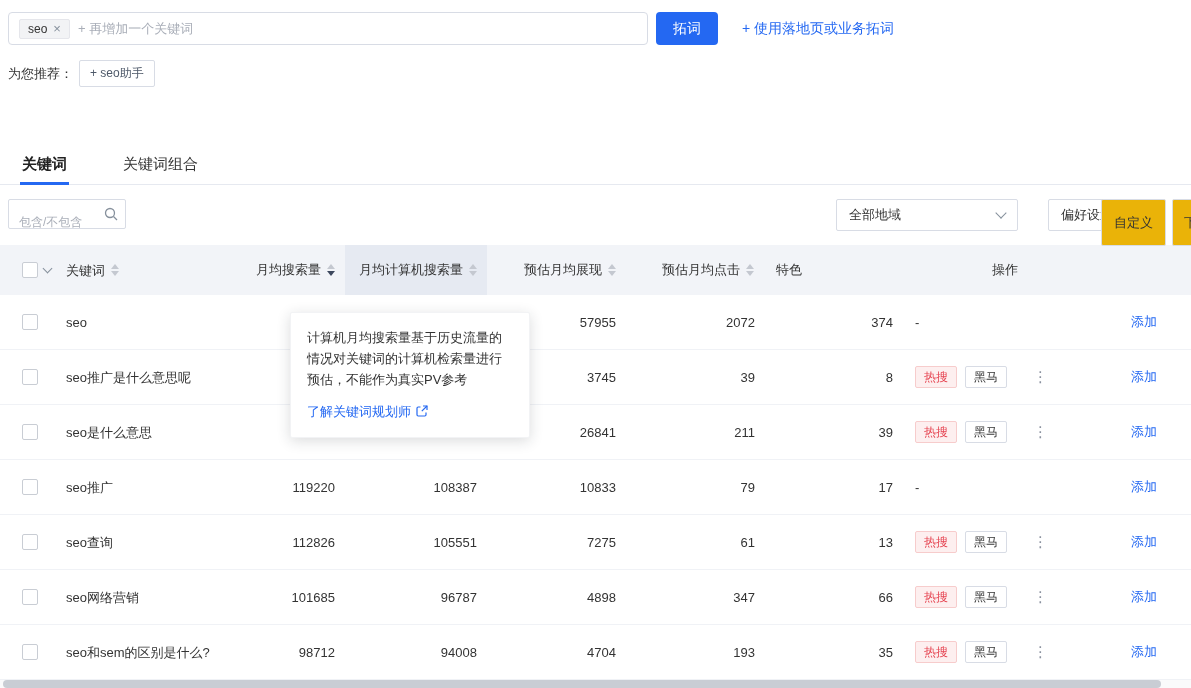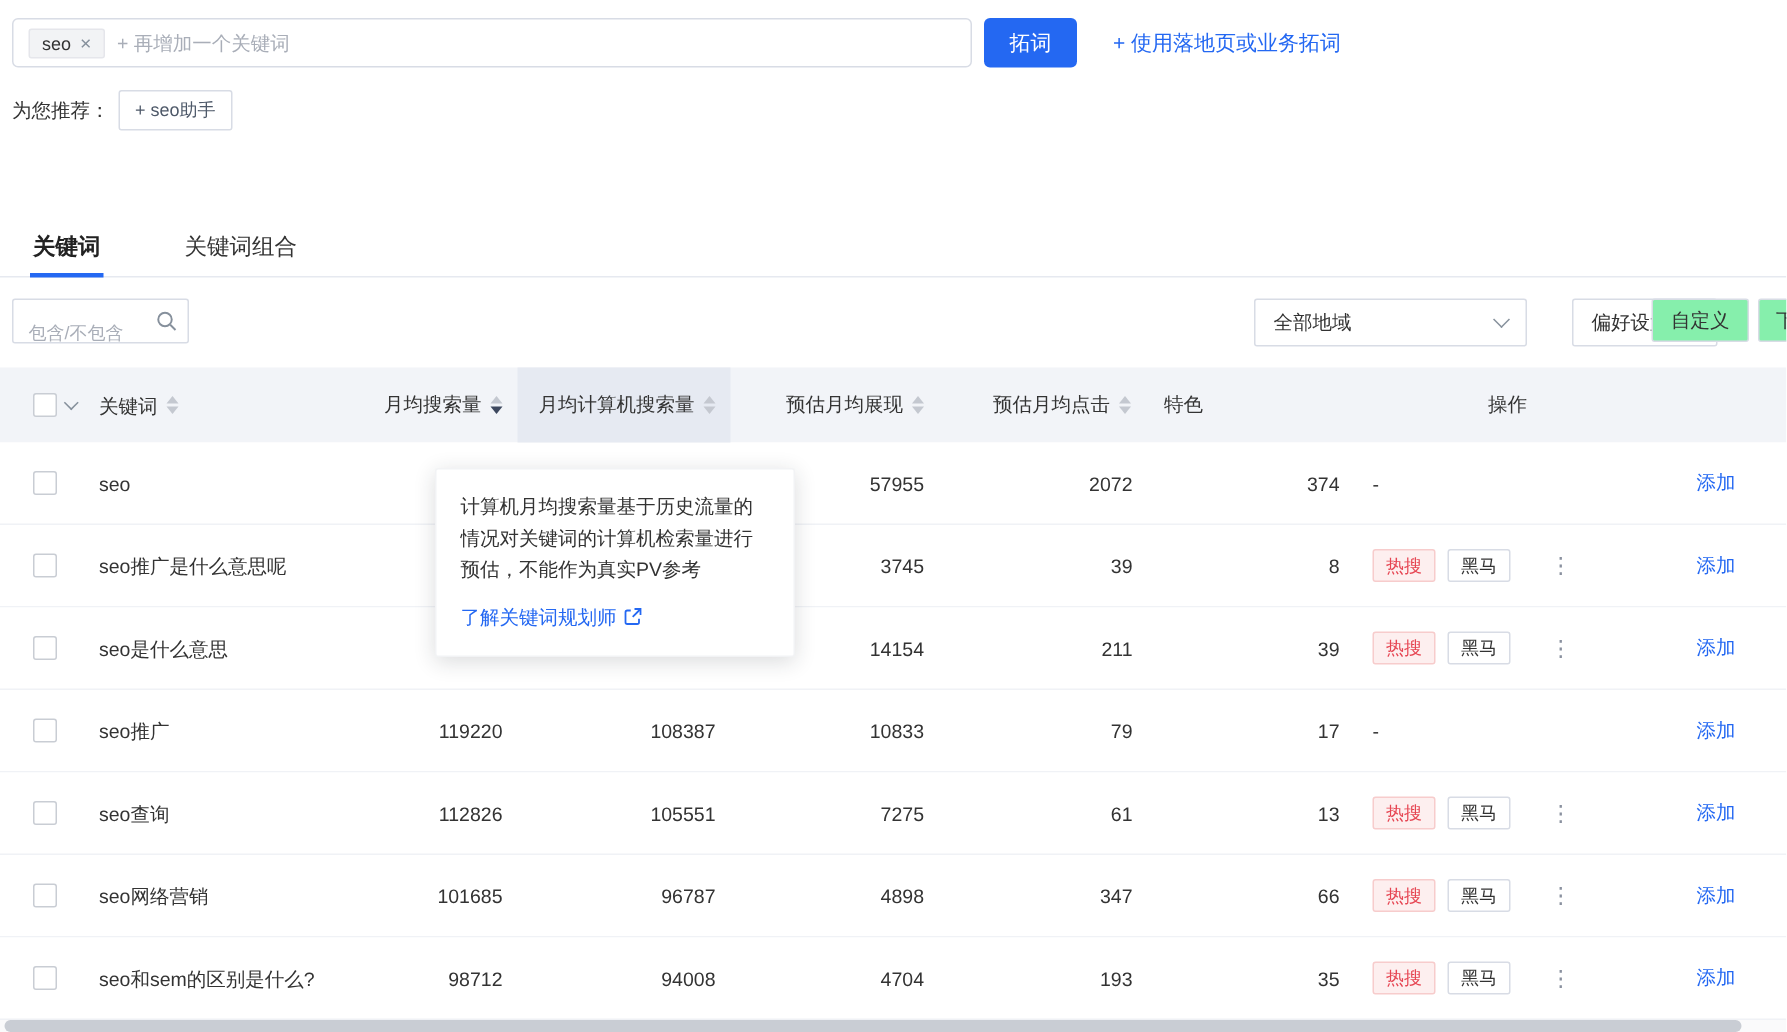--- a/index.html
+++ b/index.html
@@ -38,22 +38,22 @@
     padding:16px 28px 0 10px; font-size:12px; color:#333; outline:none; font-family:inherit; }
   .search-input::placeholder { color:#A9AEB8; }
   .search-icon { position:absolute; right:8px; top:8px; pointer-events:none; }
   .select { position:absolute; top:0; height:32px; box-sizing:border-box; border:1px solid #D8DCE5; border-radius:2px;
     background:#fff; display:flex; align-items:center; justify-content:space-between; padding:0 12px;
     font-size:13px; color:#333; cursor:pointer; }
   .sel-region { left:828px; width:182px; }
   .sel-pref { left:1040px; width:97px; }
   .chev { width:7px; height:7px; border-right:1.5px solid #86909C; border-bottom:1.5px solid #86909C;
     transform:rotate(45deg); margin-top:-4px; }
-  .btn-plain { position:absolute; top:0; height:29px; box-sizing:border-box; border:1px solid #D8DCE5;
-    border-radius:2px; background:#86efac; font-size:13px; color:#333; cursor:pointer; font-family:inherit; }
+  .btn-plain { position:absolute; top:0; height:47px; box-sizing:border-box; border:1px solid #D8DCE5;
+    border-radius:2px; background:#eab308; font-size:13px; color:#333; cursor:pointer; font-family:inherit; }
   .btn-custom { left:1093px; width:65px; }
   .btn-download { left:1164px; width:70px; text-align:left; padding-left:11px; }
 
   
   .table { margin-top:14px; }
   .thead { display:flex; background:#F2F4F8; height:50px; }
   .th { display:flex; align-items:center; font-size:13px; color:#333; box-sizing:border-box; }
   .th.hl { background:#E6EAF2; }
   .tr { display:flex; align-items:center; height:55px; box-sizing:border-box; border-bottom:1px solid #F0F2F6; background:#fff; }
   .td { font-size:13px; color:#333; box-sizing:border-box; display:flex; align-items:center; }
@@ -231,21 +231,21 @@
       </div>
     </div>
 
     <div class="tr">
       <div class="td c-check">
         <span class="checkbox"></span>
       </div>
       <div class="td c-keyword">seo是什么意思</div>
       <div class="td c-monthly num"></div>
       <div class="td c-pc num"></div>
-      <div class="td c-mobile num">14154</div>
+      <div class="td c-mobile num">26841</div>
       <div class="td c-impr num">211</div>
       <div class="td c-click num">39</div>
       <div class="td c-feat">
             <span class="badge badge-hot">热搜</span>
             <span class="badge badge-dark">黑马</span>
             <span class="more-icon">⋮</span>
           </div>
       <div class="td c-action">
         <a class="add-link">添加</a>
       </div>

